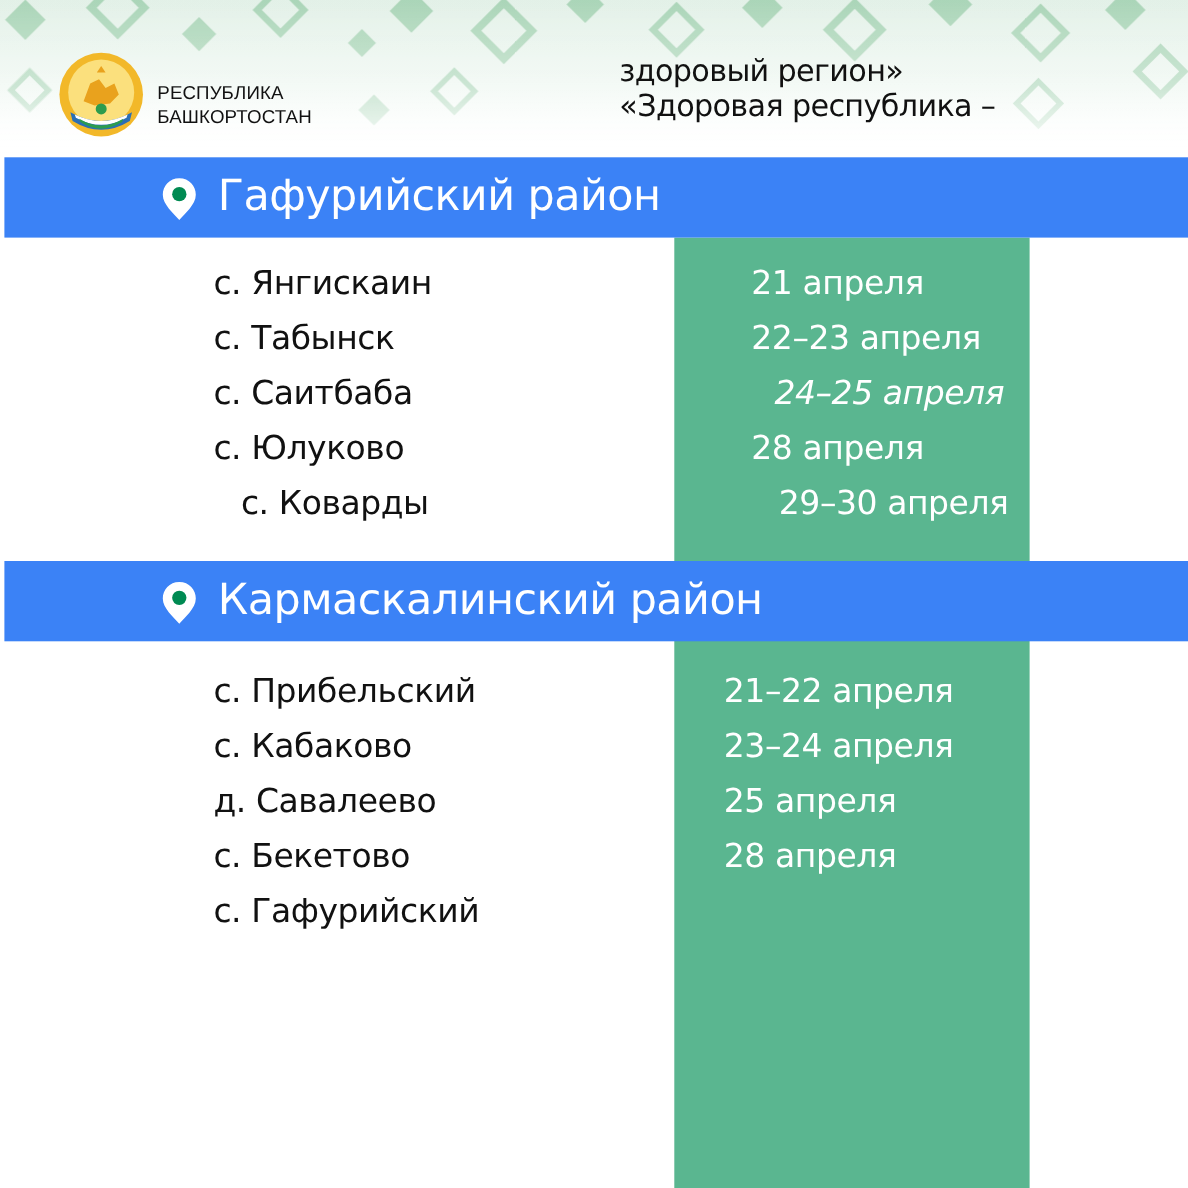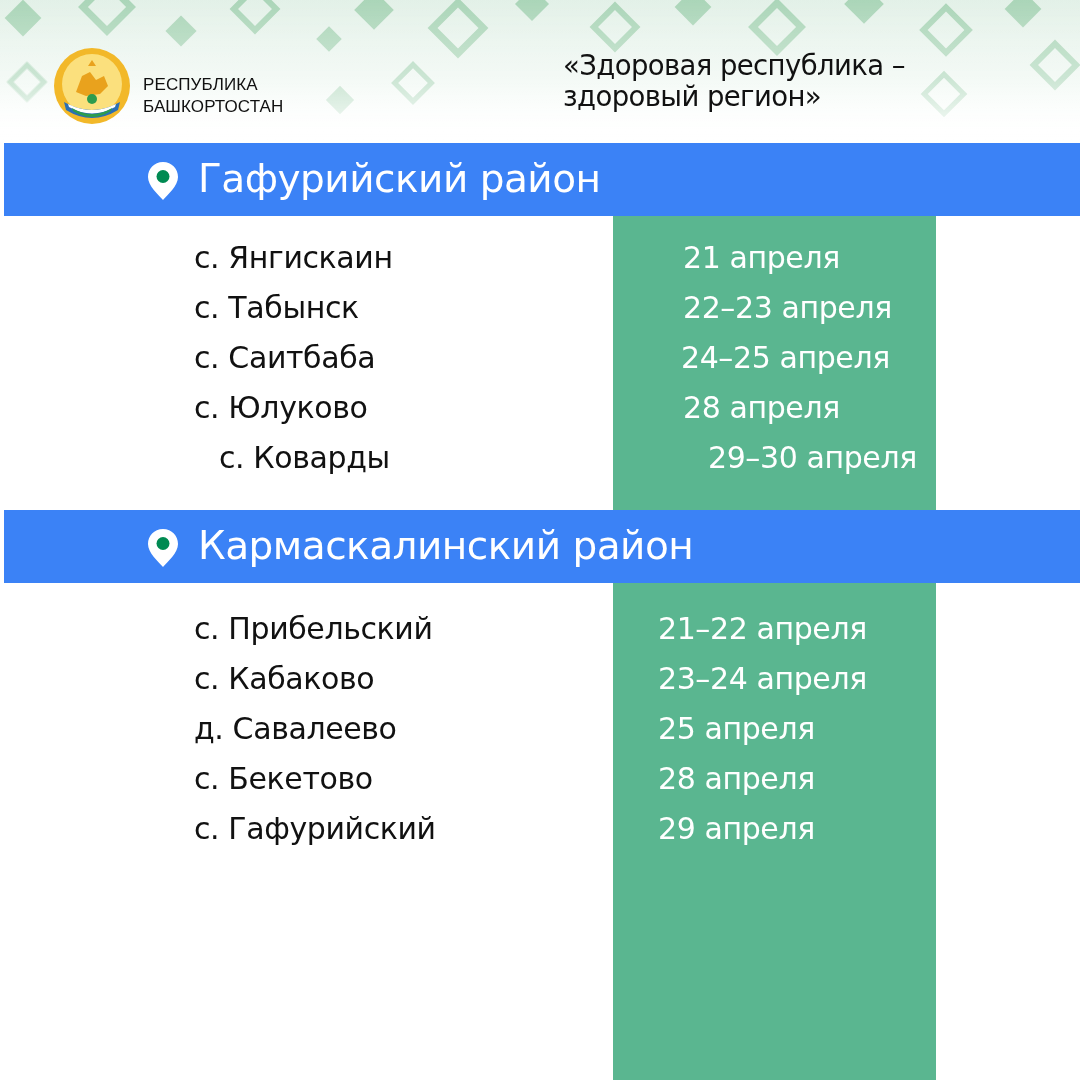--- a/index.html
+++ b/index.html
@@ -58,22 +58,22 @@
     <path d="M12 56 Q40 72 68 56 L66 64 Q40 80 14 64 Z" fill="#2b6fb5"></path>
     <path d="M16 58 Q40 70 64 58 L63 61 Q40 74 17 61 Z" fill="#ffffff"></path>
     <path d="M20 62 Q40 74 60 62 L59 65 Q40 77 21 65 Z" fill="#2d9c4e"></path>
     <circle cx="40" cy="53" r="5" fill="#2d9c4e"></circle>
   </svg>
   <div class="rep-title">
     <div>РЕСПУБЛИКА</div>
     <div>БАШКОРТОСТАН</div>
   </div>
   <div class="slogan">
+    <div>здоровый регион»</div>
     <div>«Здоровая республика –</div>
-    <div>здоровый регион»</div>
   </div>
 </div>
 
 <div class="col"></div>
 
 <div class="bar" style="top:143px;">
   <svg class="pin" viewBox="0 0 34 40">
     <path d="M17 1 C8 1 2 8 2 16 C2 25 12 33 17 39 C22 33 32 25 32 16 C32 8 26 1 17 1 Z" fill="#ffffff"></path>
     <circle cx="17" cy="15.5" r="6.5" fill="#008a52"></circle>
   </svg>
@@ -84,21 +84,21 @@
   <div class="row" style="top:0px;">
     <span class="place">с. Янгискаин</span>
     <span class="date" style="left:683px;">21 апреля</span>
   </div>
   <div class="row" style="top:50px;">
     <span class="place">с. Табынск</span>
     <span class="date" style="left:683px;">22–23 апреля</span>
   </div>
   <div class="row" style="top:100px;">
     <span class="place">с. Саитбаба</span>
-    <span class="date" style="left:681px;">24–25 апреля</span>
+    <span class="date" style="left:704px;font-style:italic;">24–25 апреля</span>
   </div>
   <div class="row" style="top:150px;">
     <span class="place">с. Юлуково</span>
     <span class="date" style="left:683px;">28 апреля</span>
   </div>
   <div class="row" style="top:200px;margin-left:25px;">
     <span class="place">с. Коварды</span>
     <span class="date" style="left:683px;">29–30 апреля</span>
   </div>
 </div>
@@ -123,15 +123,14 @@
   <div class="row" style="top:100px;">
     <span class="place">д. Савалеево</span>
     <span class="date" style="left:658px;">25 апреля</span>
   </div>
   <div class="row" style="top:150px;">
     <span class="place">с. Бекетово</span>
     <span class="date" style="left:658px;">28 апреля</span>
   </div>
   <div class="row" style="top:200px;">
     <span class="place">с. Гафурийский</span>
-    <span class="date" style="left:658px;">29 апреля</span>
   </div>
 </div>
 
 </body></html>

